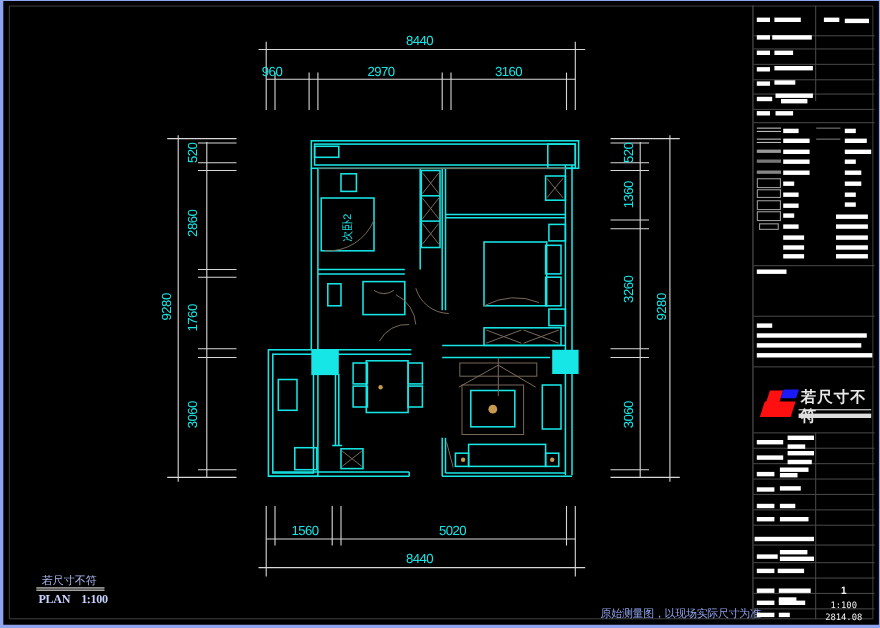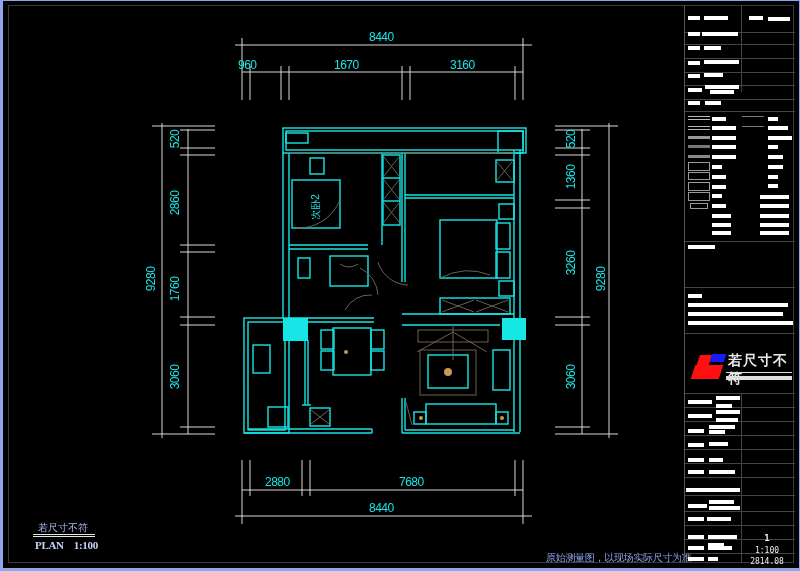--- a/index.html
+++ b/index.html
@@ -196,25 +196,25 @@
   <g fill="#c89a50">
     <circle cx="448" cy="372" r="4"></circle>
     <circle cx="421" cy="418" r="2"></circle>
     <circle cx="502" cy="418" r="2"></circle>
     <circle cx="346" cy="352" r="2"></circle>
   </g>
 </svg>
 
 <div class="dim" style="left:369px;top:30px;">8440</div>
 <div class="dim" style="left:238px;top:58px;">960</div>
-<div class="dim" style="left:334px;top:58px;">1670</div>
+<div class="dim" style="left:334px;top:58px;">2970</div>
 <div class="dim" style="left:450px;top:58px;">3160</div>
 
-<div class="dim" style="left:265px;top:475px;">2880</div>
-<div class="dim" style="left:399px;top:475px;">7680</div>
+<div class="dim" style="left:265px;top:475px;">1560</div>
+<div class="dim" style="left:399px;top:475px;">5020</div>
 <div class="dim" style="left:369px;top:501px;">8440</div>
 
 <div class="dim vert" style="left:139px;top:272px;">9280</div>
 <div class="dim vert" style="left:166px;top:132px;">520</div>
 <div class="dim vert" style="left:163px;top:196px;">2860</div>
 <div class="dim vert" style="left:163px;top:282px;">1760</div>
 <div class="dim vert" style="left:163px;top:370px;">3060</div>
 
 <div class="dim vert" style="left:589px;top:272px;">9280</div>
 <div class="dim vert" style="left:562px;top:132px;">520</div>

